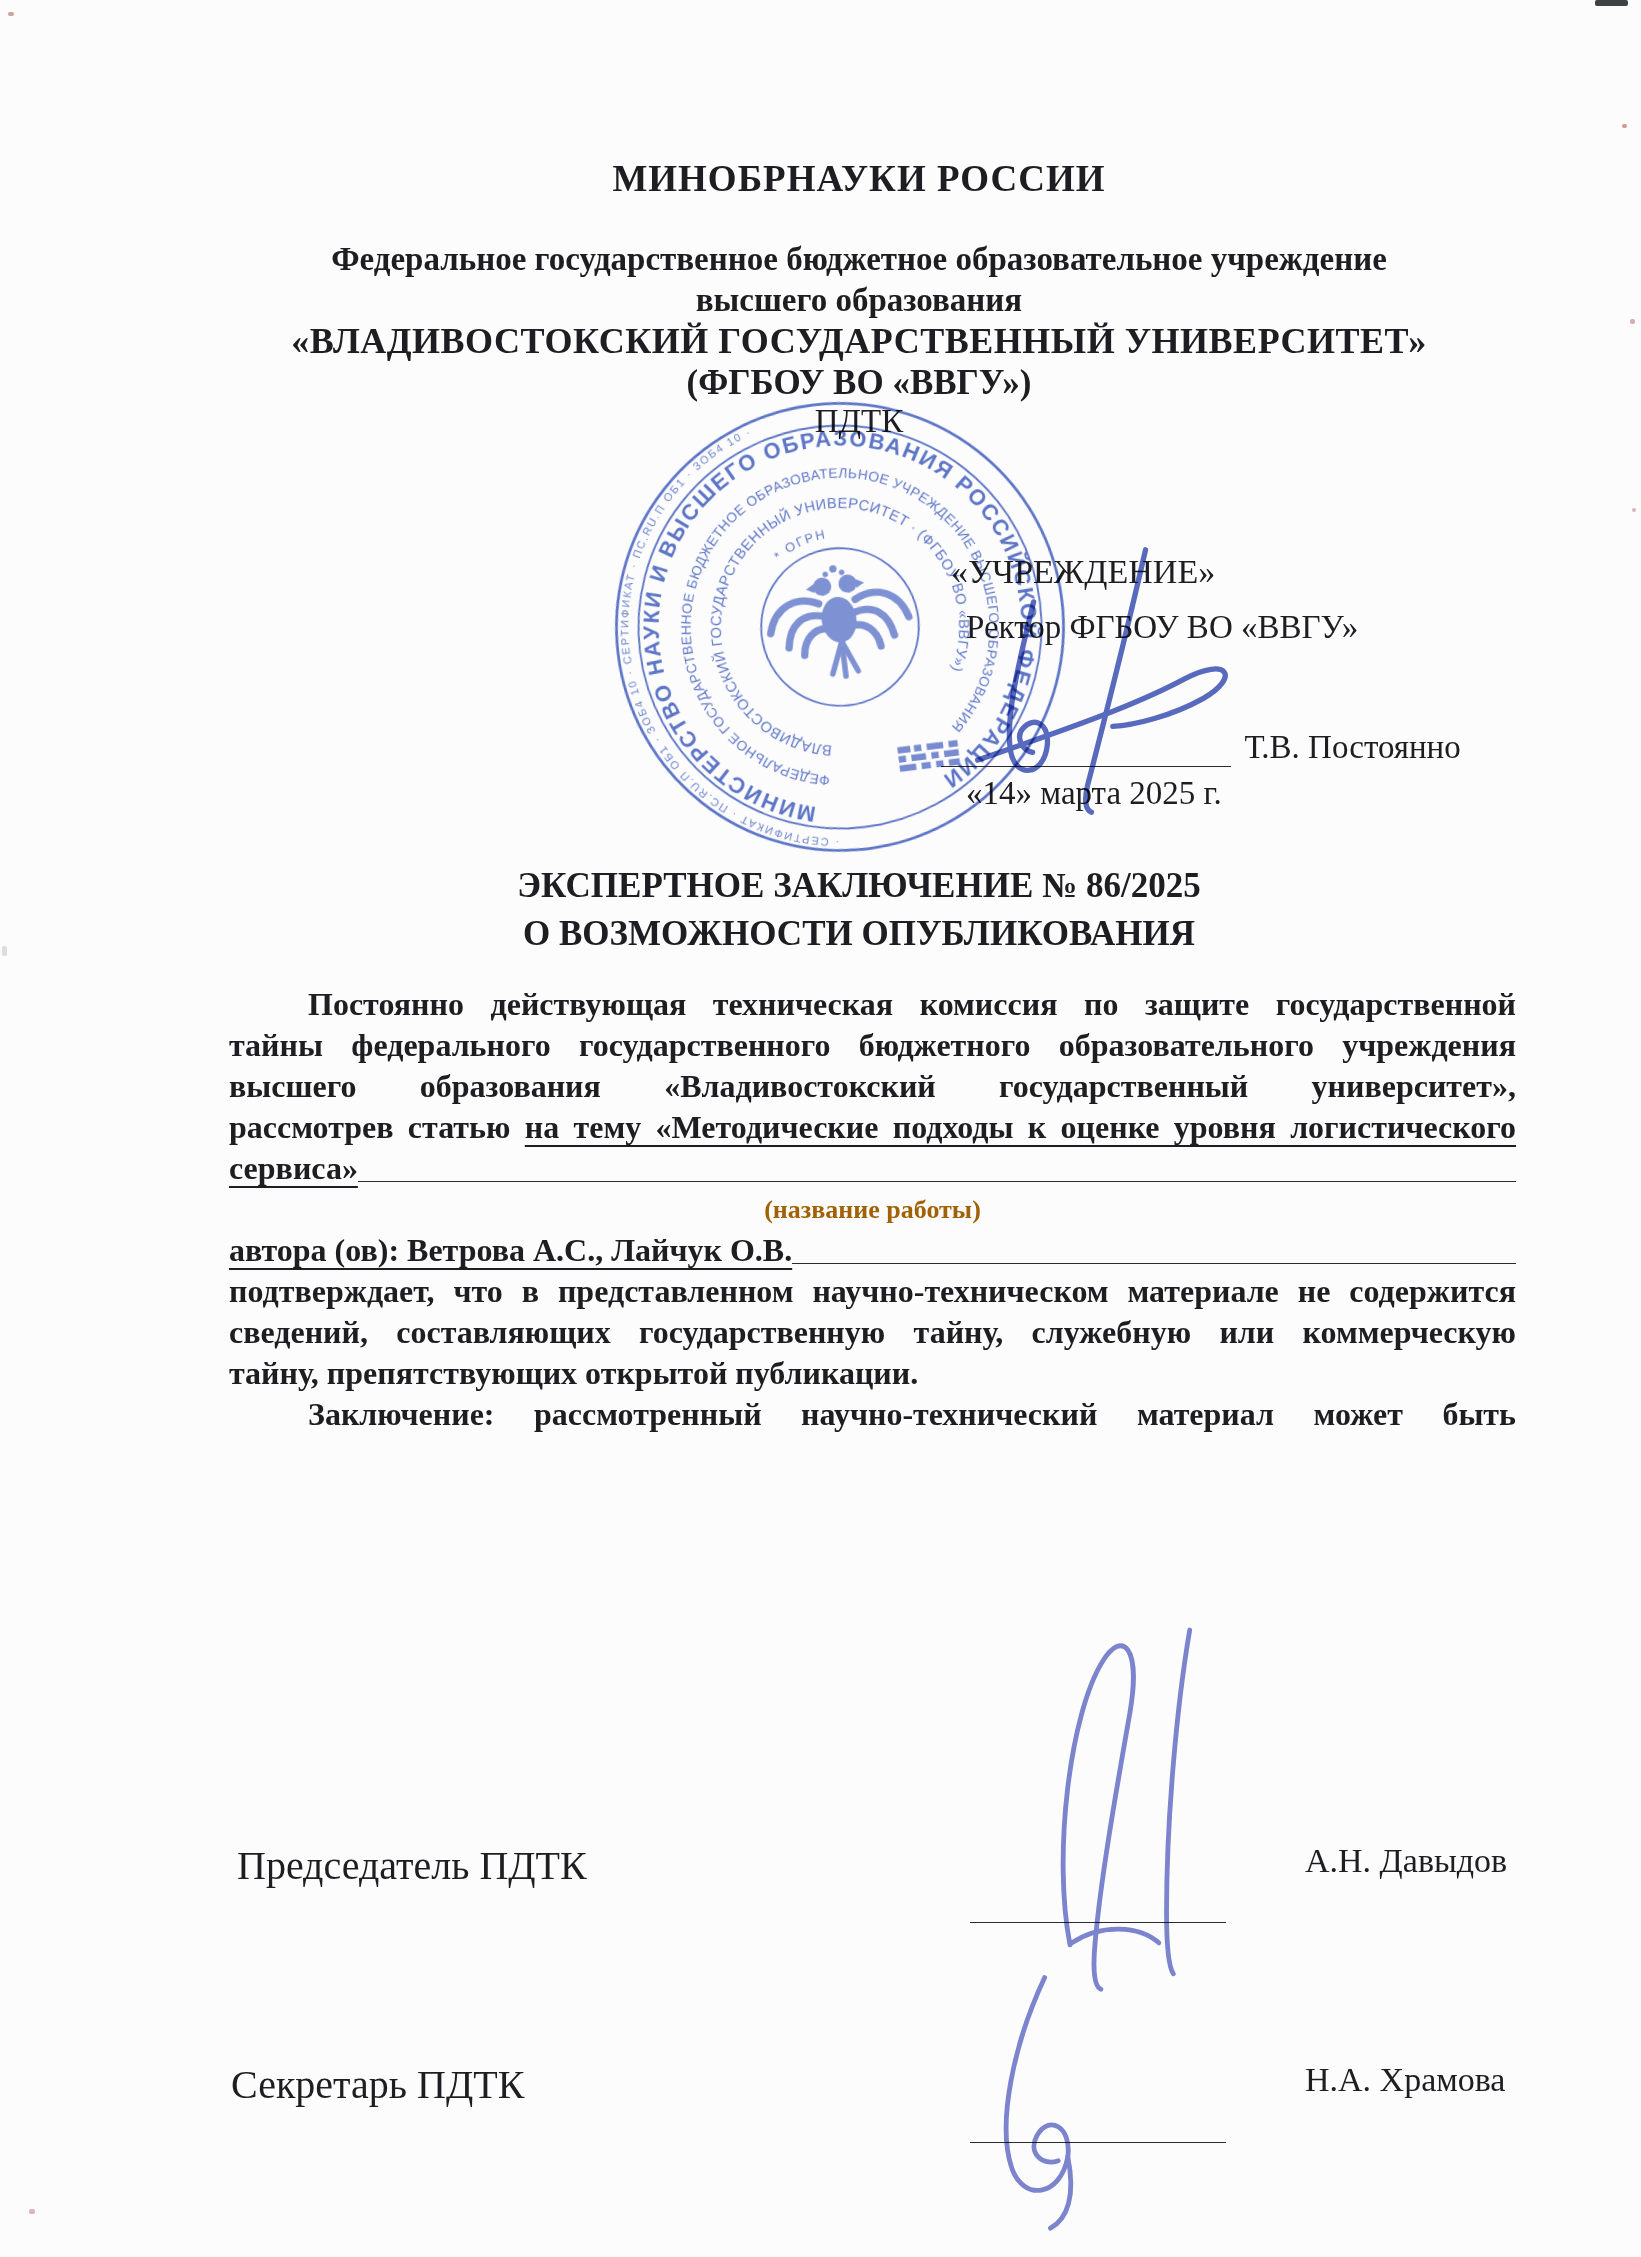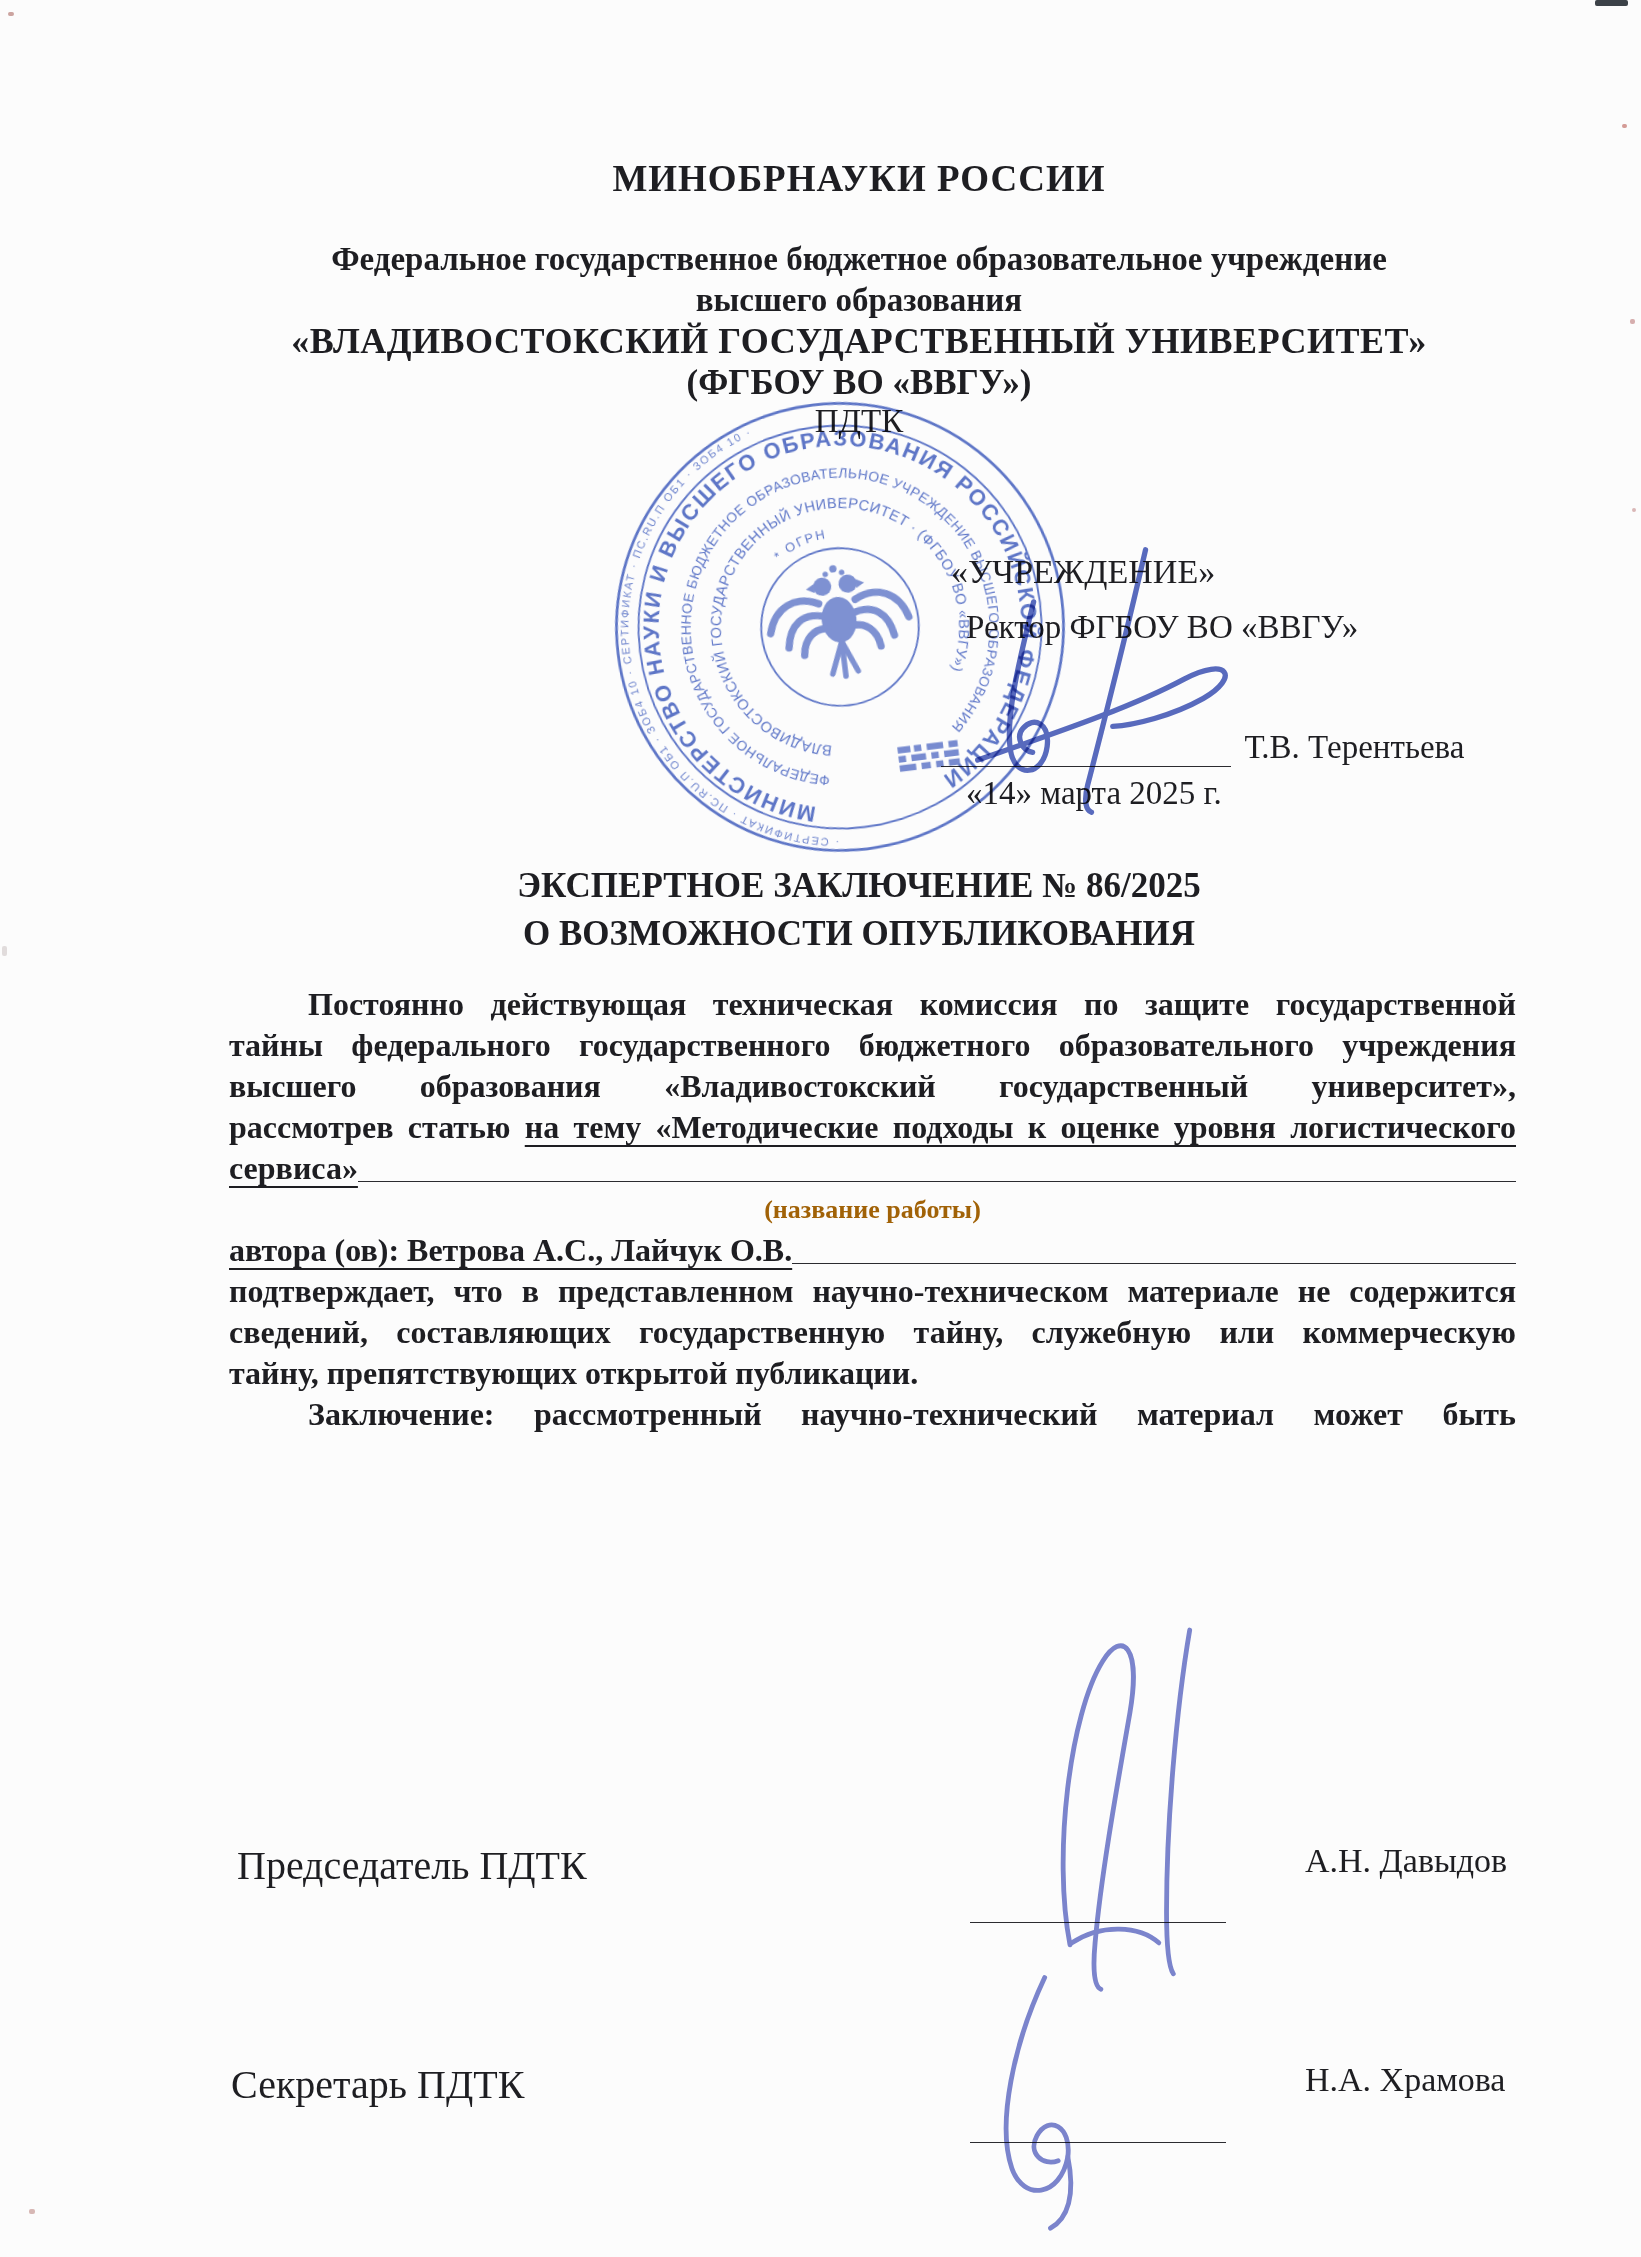--- a/index.html
+++ b/index.html
@@ -56,21 +56,21 @@
 <div class="abs hwrap center b h-org1">Федеральное государственное бюджетное образовательное учреждение</div>
 <div class="abs hwrap center b h-org2">высшего образования</div>
 <div class="abs hwrap center b h-org3">«ВЛАДИВОСТОКСКИЙ ГОСУДАРСТВЕННЫЙ УНИВЕРСИТЕТ»</div>
 <div class="abs hwrap center b h-org4">(ФГБОУ ВО «ВВГУ»)</div>
 <div class="abs hwrap center h-org5">ПДТК</div>
 
 <div class="abs ap ap-approve">«УЧРЕЖДЕНИЕ»</div>
 <div class="abs ap ap-rector">Ректор ФГБОУ ВО «ВВГУ»</div>
 <div class="abs ap-sigrow">
   <span class="ap-sigline"></span>
-  <span class="ap-name">Т.В. Терентьева</span>
+  <span class="ap-name">Т.В. Постоянно</span>
 </div>
 <div class="abs ap ap-date">«14» марта 2025 г.</div>
 
 <div class="abs stamp">
 <svg width="458" height="458" viewBox="0 0 500 500">
   <defs>
     <path id="cTiny" d="M250 481 A231 231 0 1 1 250 19 A231 231 0 1 1 250 481"></path>
     <path id="c1" d="M250 448 A198 198 0 1 1 250 52 A198 198 0 1 1 250 448"></path>
     <path id="c2" d="M250 413 A163 163 0 1 1 250 87 A163 163 0 1 1 250 413"></path>
     <path id="c3" d="M250 380 A130 130 0 1 1 250 120 A130 130 0 1 1 250 380"></path>

